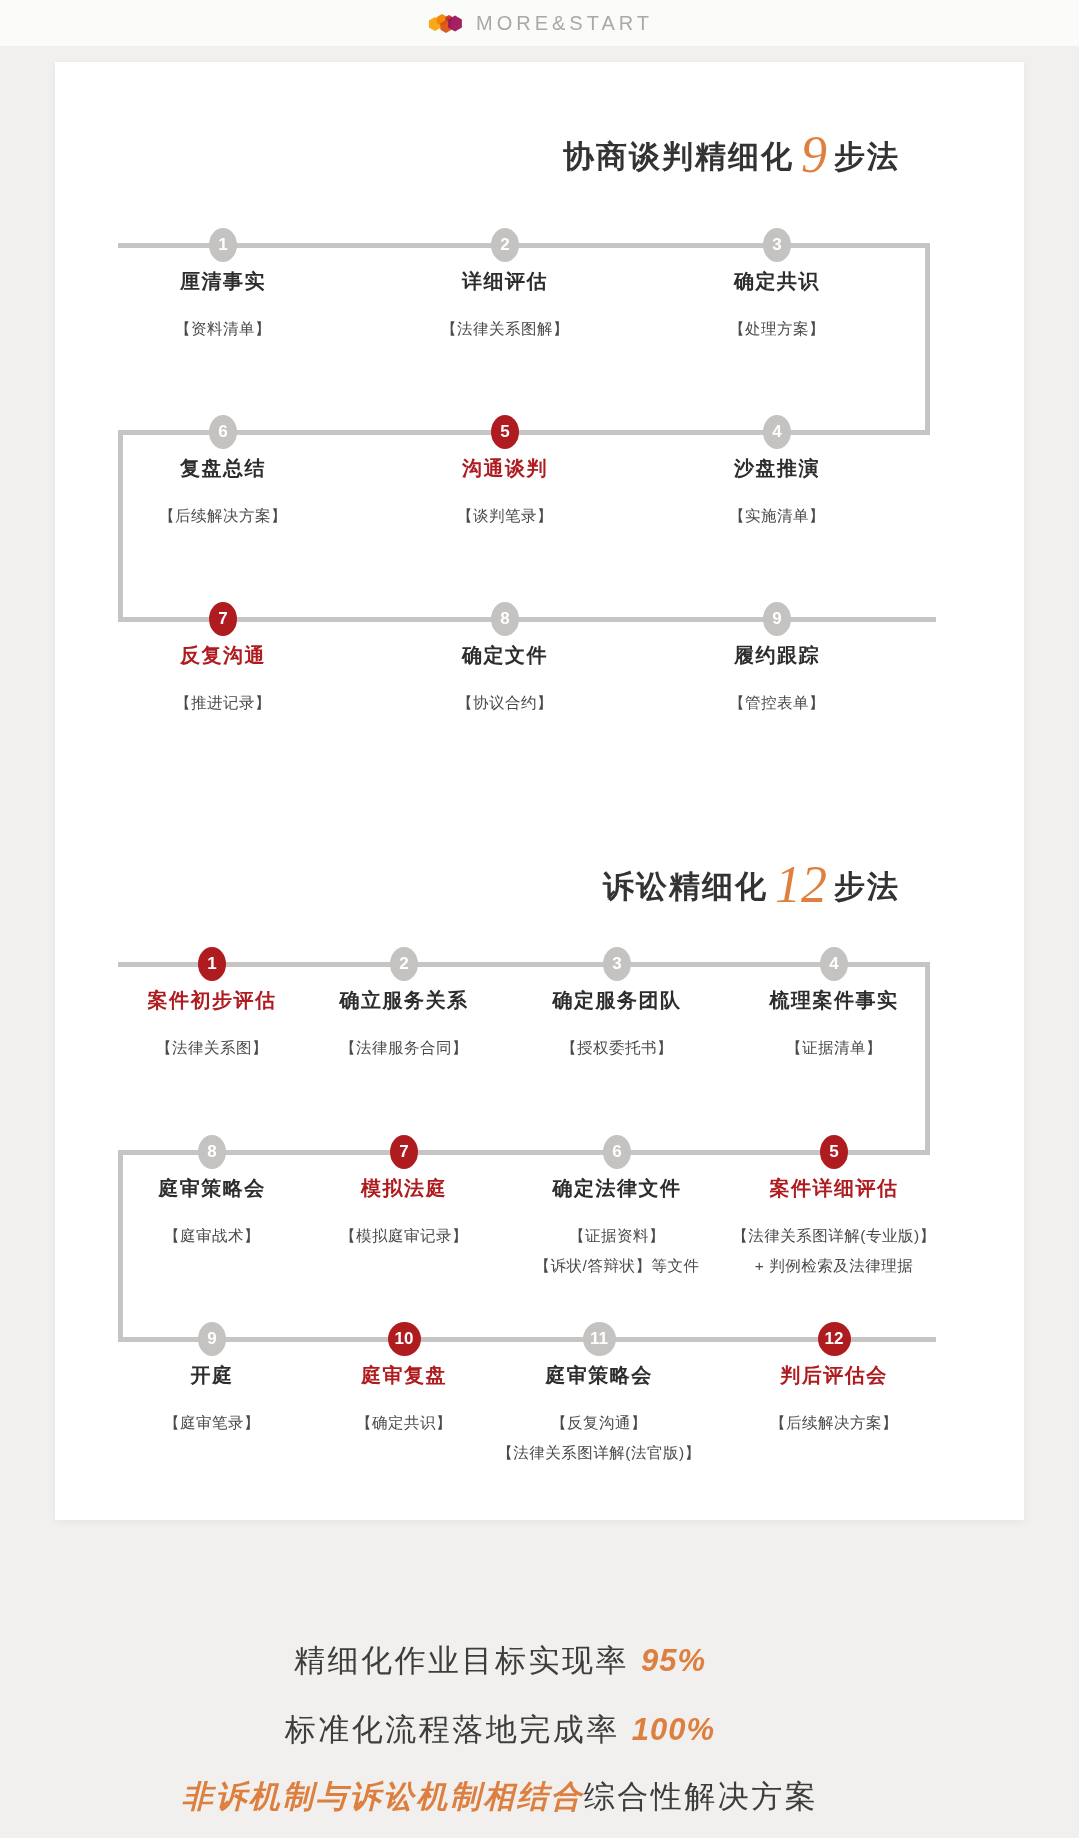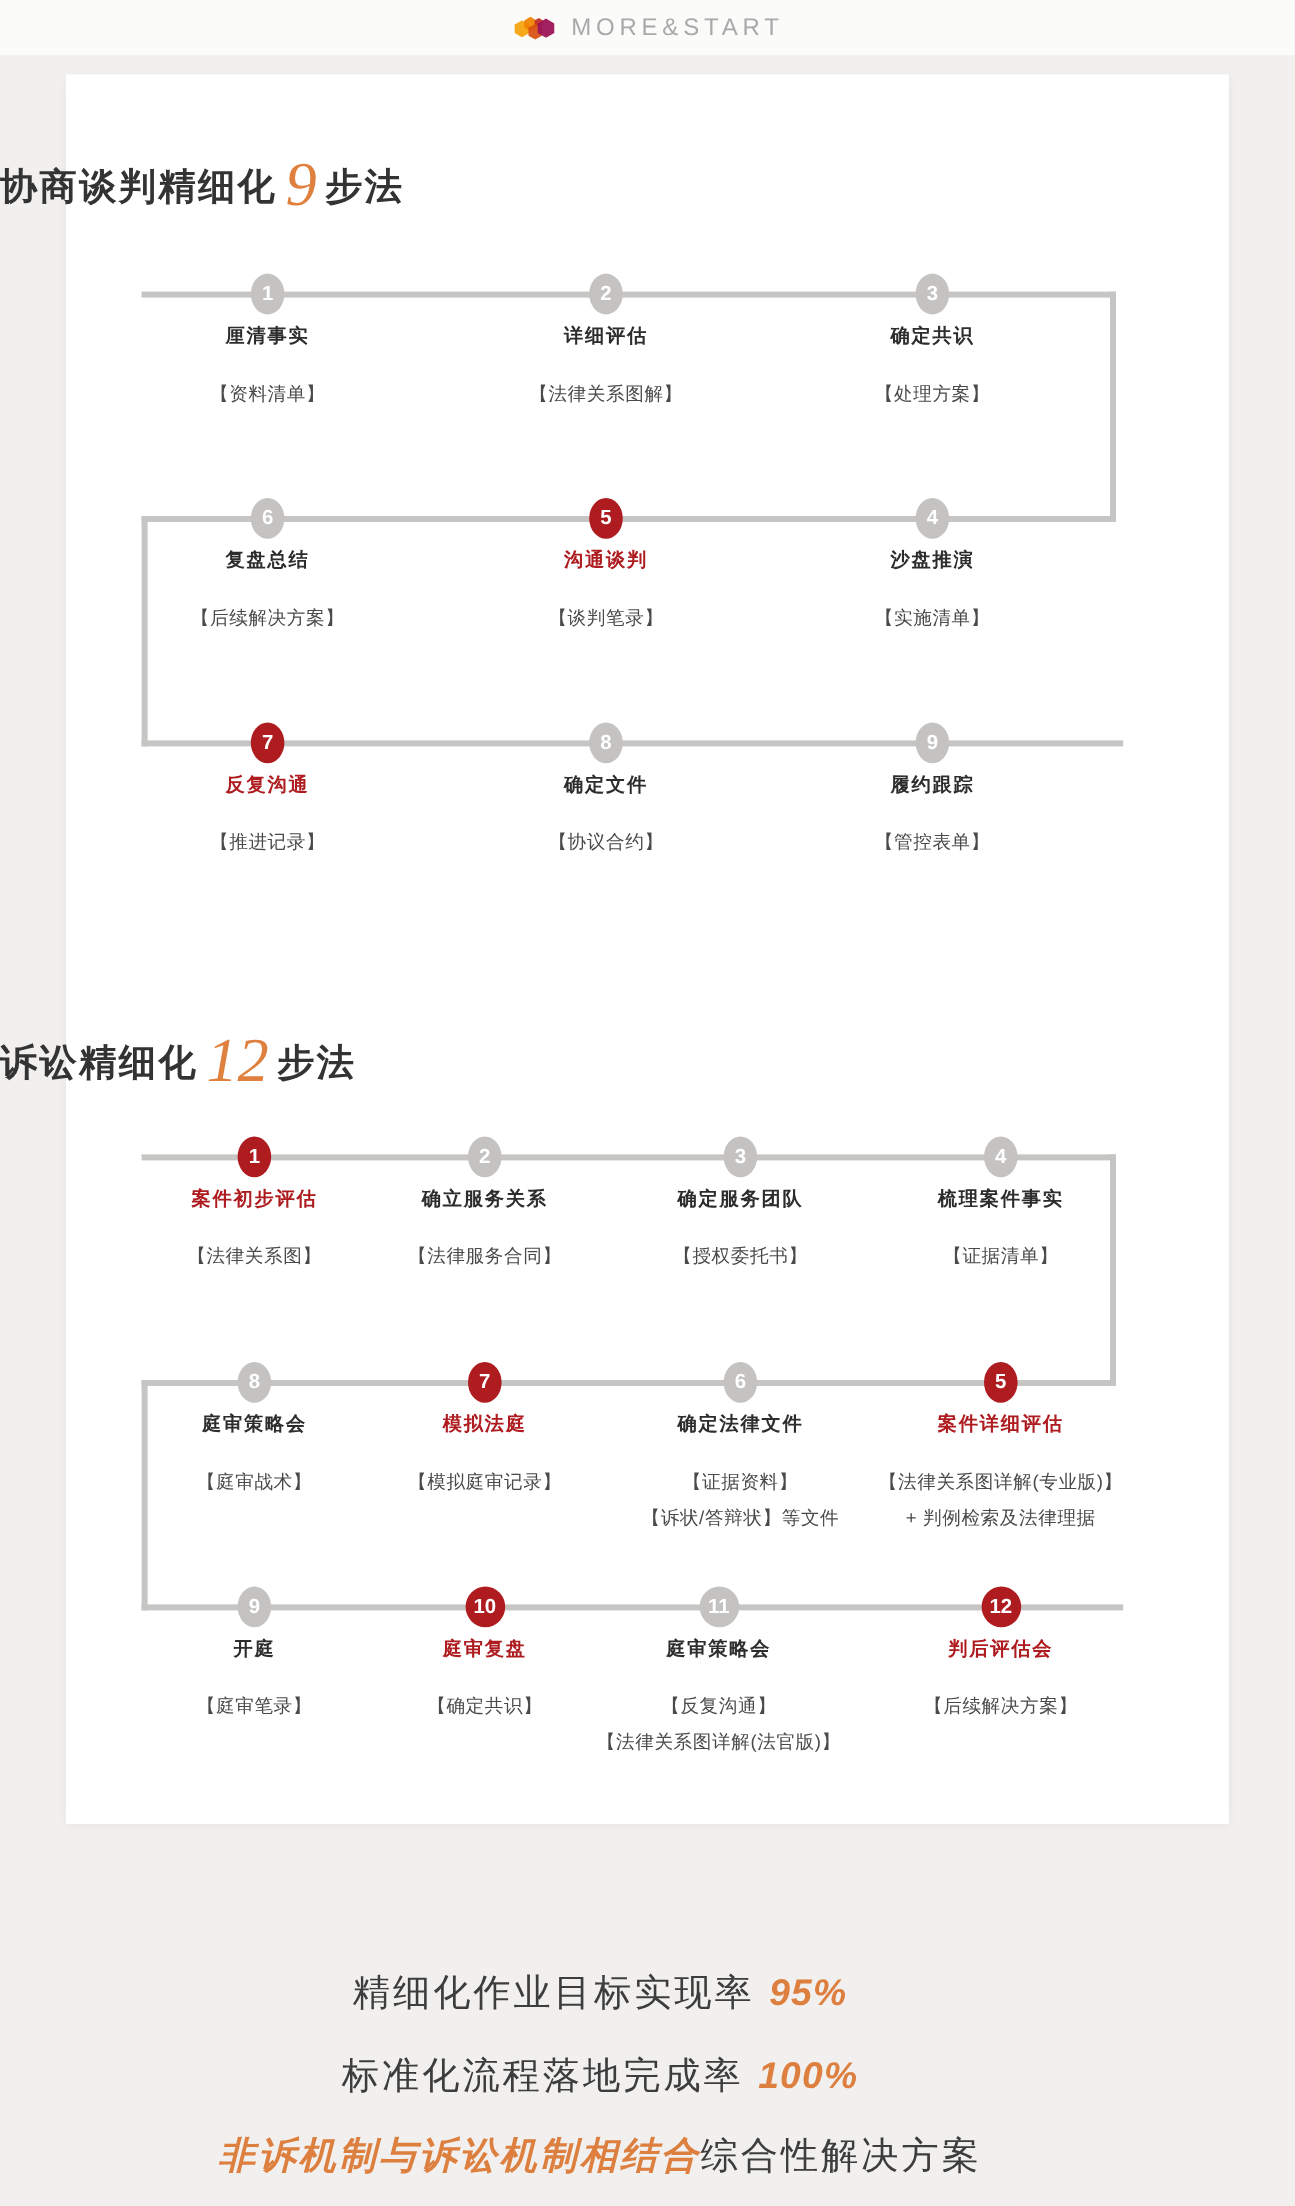--- a/index.html
+++ b/index.html
@@ -24,42 +24,42 @@
     font-size:20px;letter-spacing:4px;color:#a9a9a9;font-weight:400;
   }
   
   .card{
     position:absolute;left:55px;top:62px;width:969px;height:1458px;
     background:#ffffff;
     box-shadow:0 2px 8px rgba(0,0,0,0.05);
   }
   
   .section-title{
-    position:absolute;left:0;width:900px;text-align:left;
+    position:absolute;left:0;width:900px;text-align:right;
     font-size:31px;font-weight:bold;color:#333333;letter-spacing:2px;
   }
   .title-num{
     font-family:"Liberation Serif","DejaVu Serif",serif;
     font-style:italic;font-weight:normal;
     font-size:52px;color:#df803e;
     vertical-align:-5px;margin:0 7px;letter-spacing:0;
   }
   
   .tl{position:absolute;background:#c6c5c3;}
   .step{position:absolute;text-align:center;}
   .dot{
     width:28px;height:34px;margin:0 auto;
     background:#c4c3c1;border-radius:50%;
     color:#ffffff;font-size:17px;font-weight:bold;
     display:flex;align-items:center;justify-content:center;
   }
   .dot.wide{width:33px;}
   .dot.red{background:#ae1c20;}
   .step .label{
-    margin-top:6px;font-size:16px;font-weight:bold;color:#2d2d2d;
+    margin-top:6px;font-size:20px;font-weight:bold;color:#2d2d2d;
     letter-spacing:1.5px;line-height:26px;white-space:nowrap;
   }
   .step.red .label{color:#ae1c20;}
   .step .sub{
     margin-top:20px;font-size:15.5px;color:#4a4a4a;
     line-height:30px;white-space:nowrap;letter-spacing:0.5px;
   }
   .step .sub + .sub{margin-top:0;}
   
   .stat-line{

